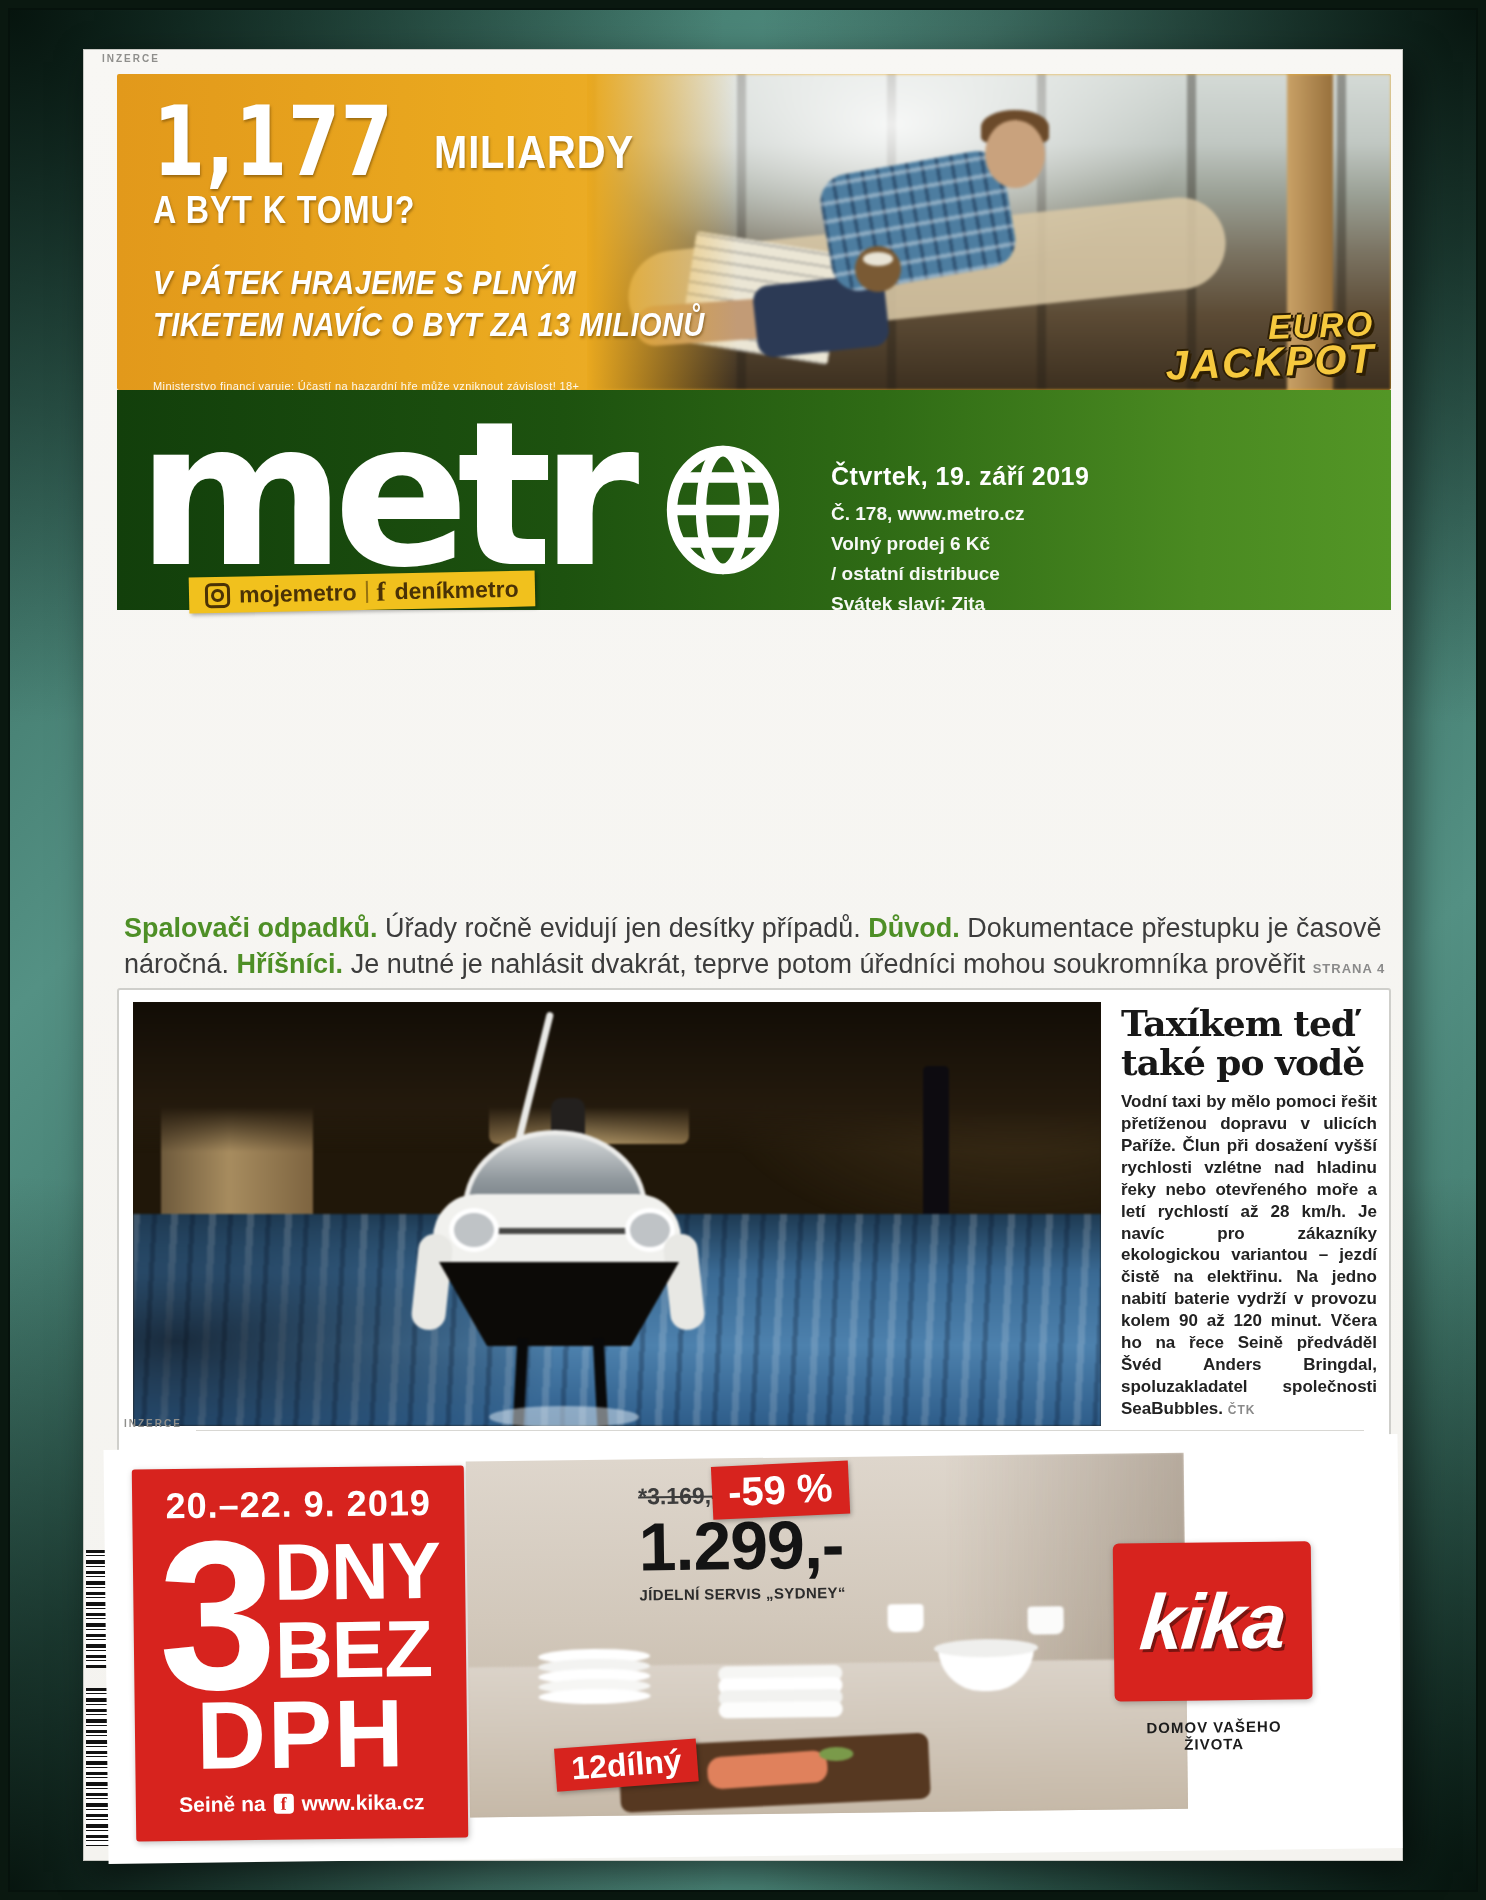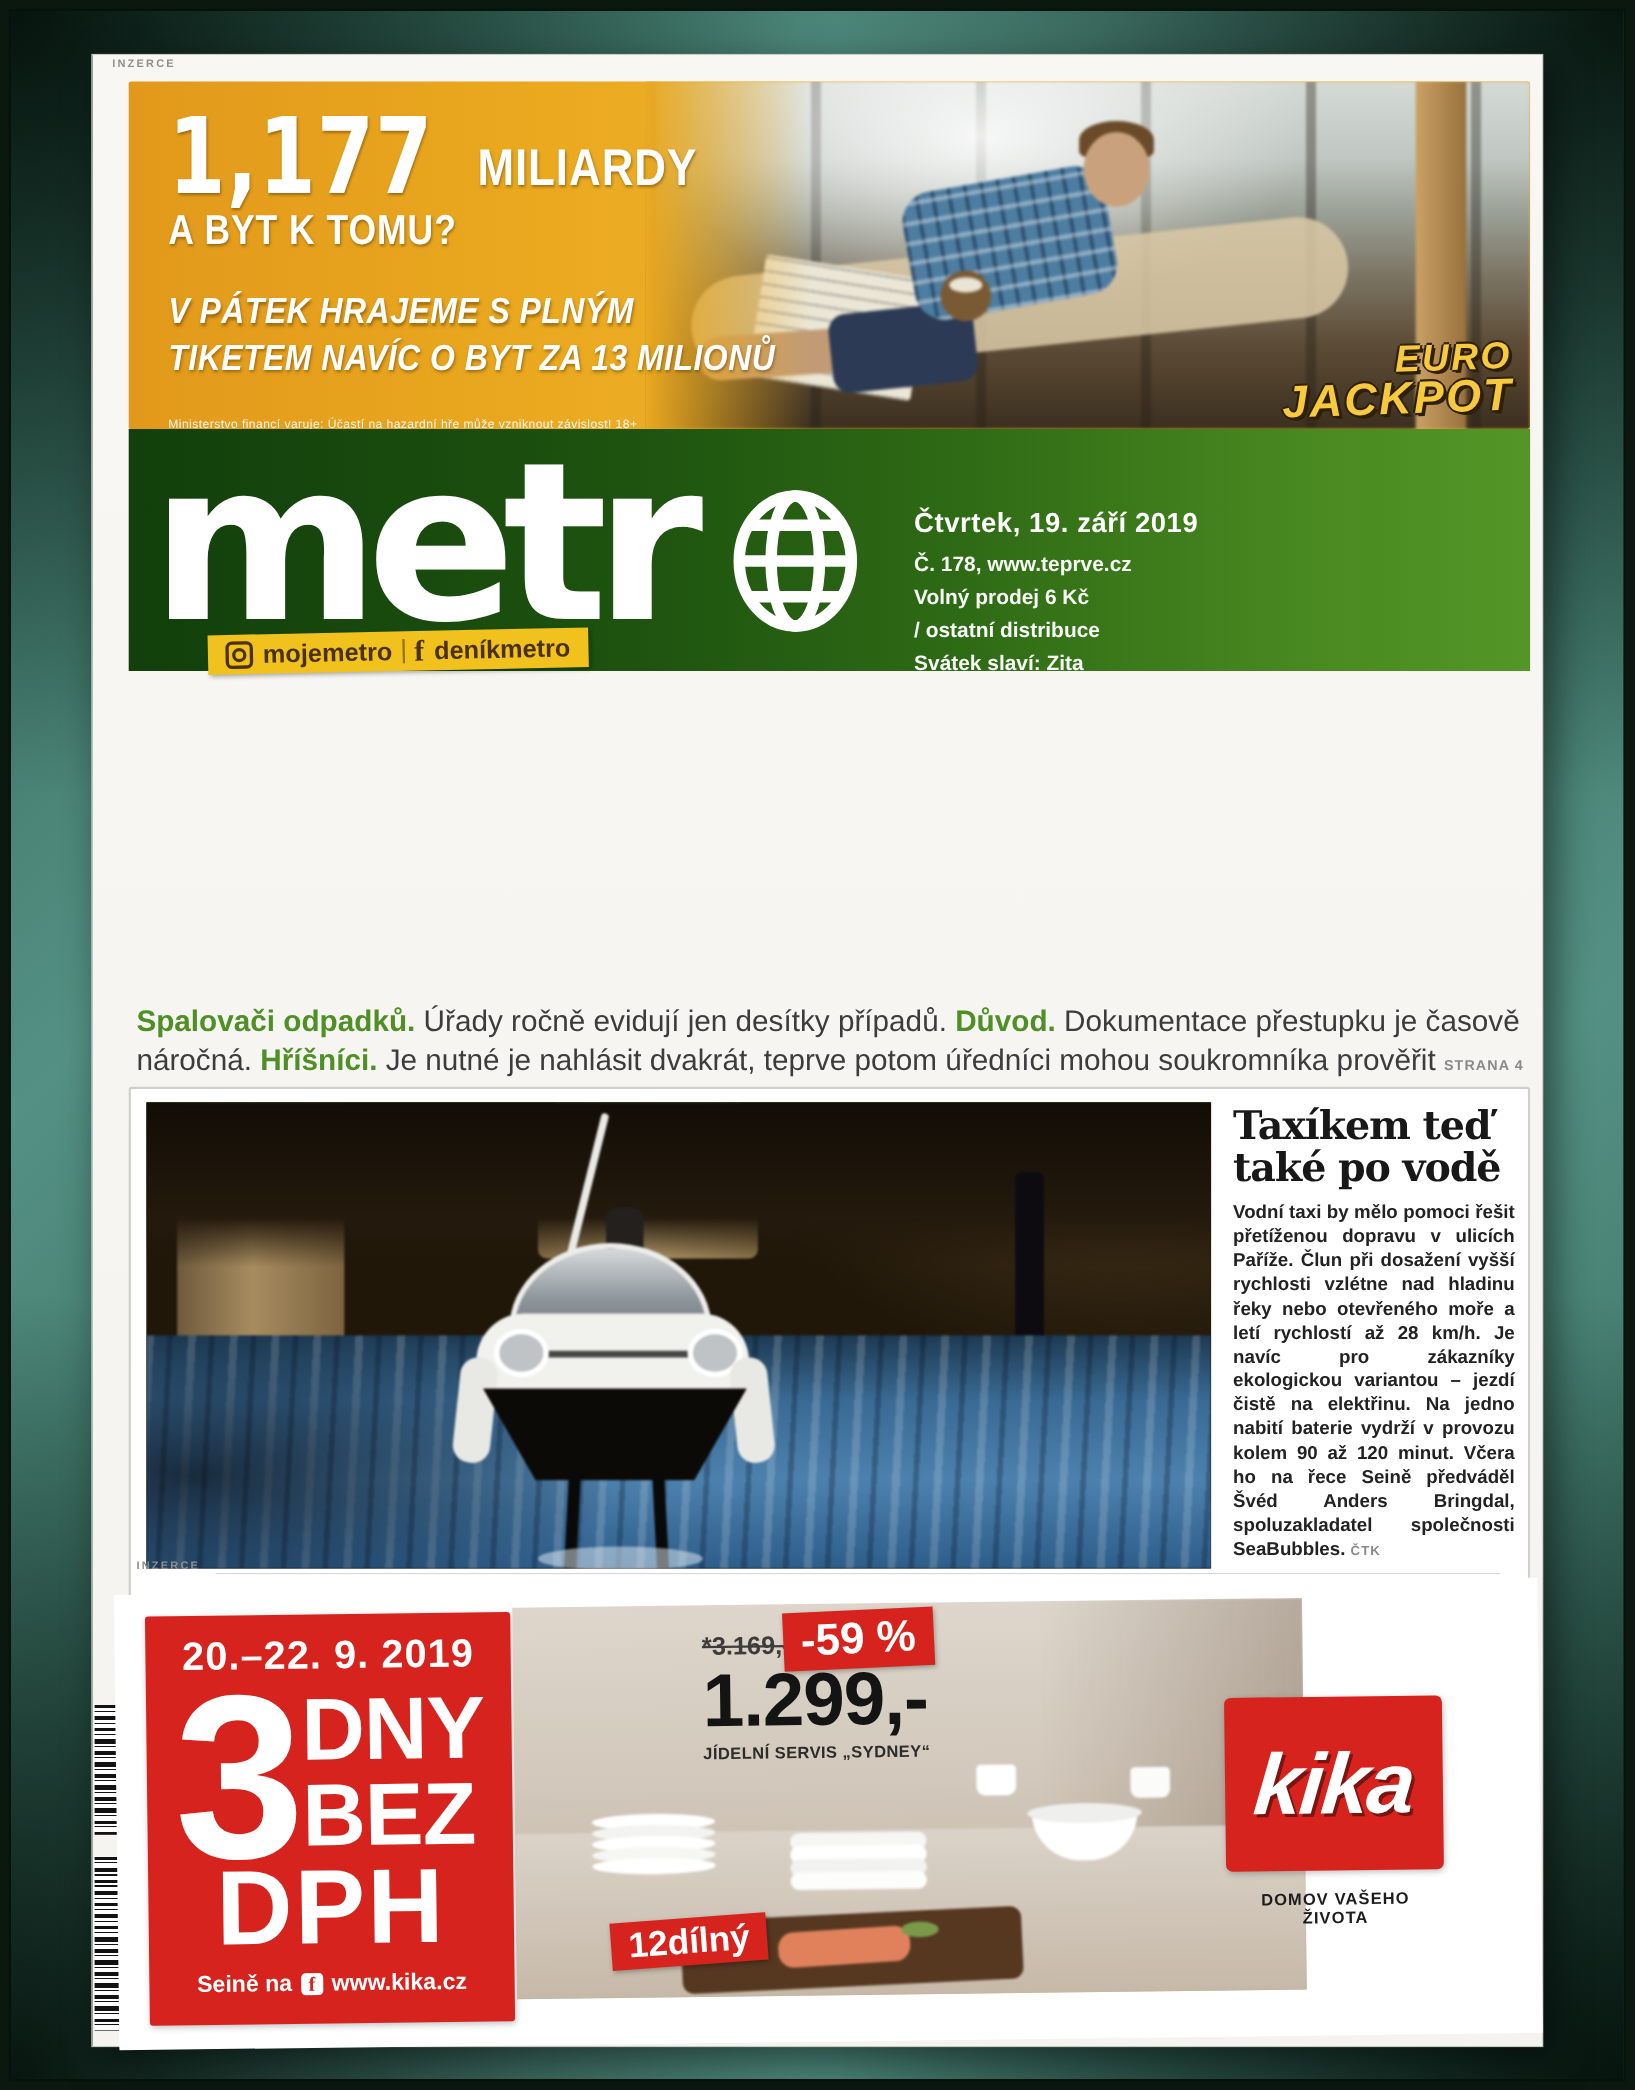--- a/index.html
+++ b/index.html
@@ -255,21 +255,21 @@
       <svg class="globe" width="116" height="132" viewBox="0 0 100 114" fill="none" stroke="#ffffff" stroke-width="9">
         <ellipse cx="50" cy="57" rx="44" ry="51"></ellipse>
         <ellipse cx="50" cy="57" rx="19" ry="51"></ellipse>
         <line x1="7" y1="57" x2="93" y2="57"></line>
         <line x1="13" y1="29" x2="87" y2="29"></line>
         <line x1="13" y1="85" x2="87" y2="85"></line>
       </svg>
     </div>
     <div class="mh-info">
       <div class="mh-date">Čtvrtek,  19. září 2019</div>
-      <div class="mh-line">Č. 178,   www.teprve.cz</div>
+      <div class="mh-line">Č. 178,   www.metro.cz</div>
       <div class="mh-line">Volný prodej 6 Kč</div>
       <div class="mh-line">/ ostatní distribuce</div>
       <div class="mh-line">Svátek slaví:  Zita</div>
     </div>
     <div class="social">
       <span class="ig"></span>
       <span>mojemetro</span>
       <span class="soc-div"></span>
       <span class="fb">f</span>
       <span>deníkmetro</span>

